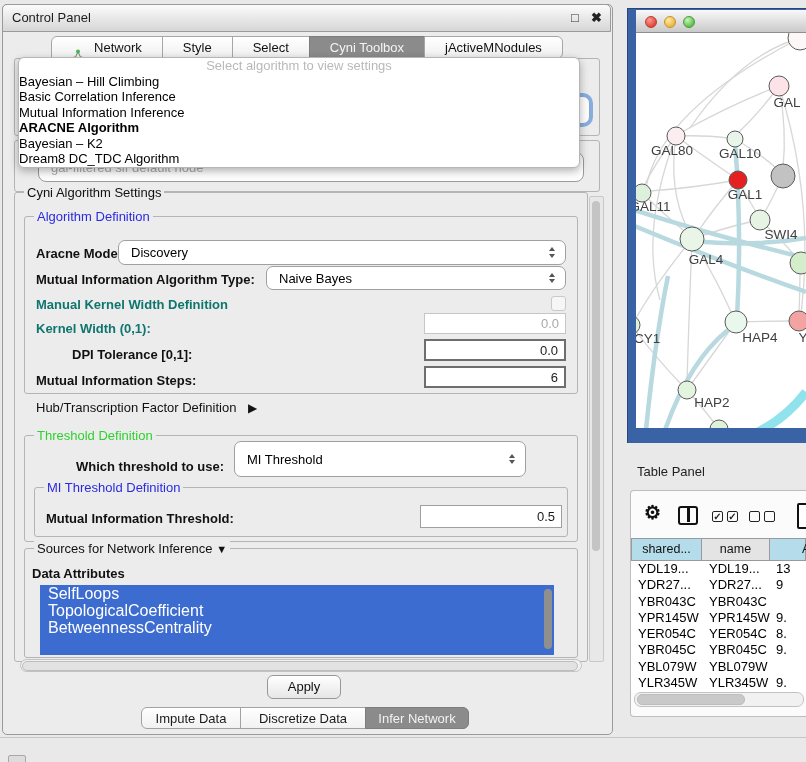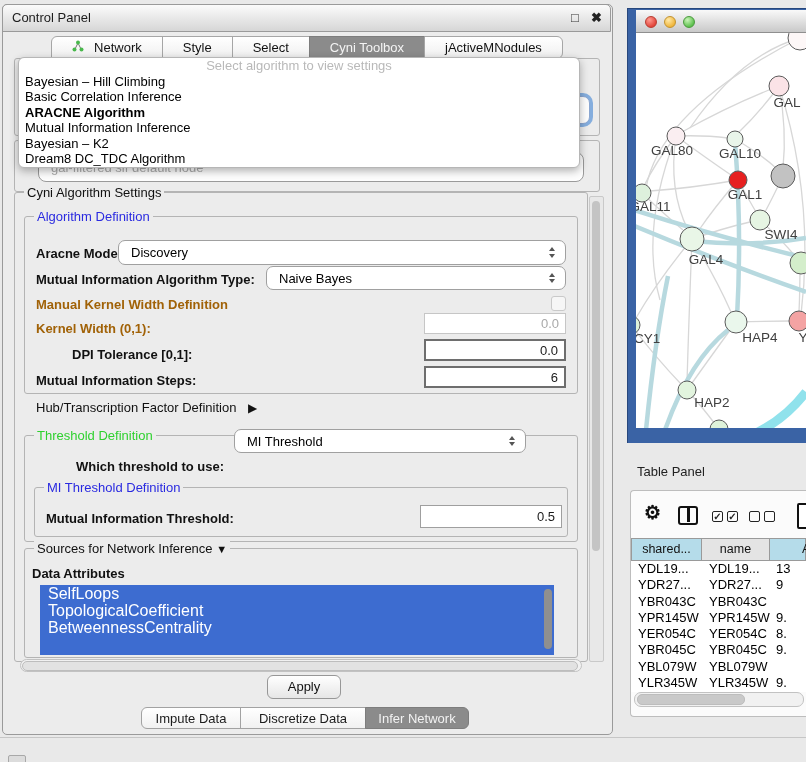--- a/index.html
+++ b/index.html
@@ -13,46 +13,46 @@
   .cp-titlebar{left:2px;top:4px;width:609px;height:28px;
           background:linear-gradient(#fbfbfb,#d6d6d6);border:1px solid #9a9a9a;
           border-radius:5px 5px 0 0;box-sizing:border-box;}
   .cp-title{left:12px;top:10px;font-size:13px;color:#1d1d1d;}
   .cp-float{left:571px;top:10px;font-size:13px;color:#333;}
   .cp-close{left:591px;top:10px;font-size:13px;font-weight:bold;color:#222;}
 
   
   .tabrow{left:2px;top:36px;width:609px;height:23px;display:flex;justify-content:center;}
   .tab{height:21px;line-height:21px;padding:0 20px;background:linear-gradient(#ffffff,#efefef);
-       border:1px solid #a6a6a6;margin-right:-1px;font-size:13px;color:#111;display:flex;align-items:flex-start;gap:10px;}
+       border:1px solid #a6a6a6;margin-right:-1px;font-size:13px;color:#111;display:flex;align-items:flex-end;gap:10px;}
   .tab.first{border-radius:6px 0 0 0;}
   .tab.last{border-radius:0 6px 6px 0;}
   .tab.selected{background:#8b8b8b;color:#f4f4f4;border-color:#7d7d7d;}
   .net-ico{width:12px;height:12px;display:inline-block;}
 
   
   .gbox{border:1px solid #b4b4b4;border-radius:3px;background:transparent;}
   .bg-combo-focus{left:38px;top:96px;width:550px;height:26px;border:1px solid #8aa6d0;border-radius:7px;
        background:#fdfdfd;box-shadow:0 0 0 3px #85aede;}
   .bg-combo2{left:38px;top:152px;width:546px;height:30px;border:1px solid #9a9a9a;border-radius:8px;
        background:#fdfdfd;color:#ababab;line-height:30px;padding-left:12px;box-sizing:border-box;}
 
   
   .popup{left:18px;top:57px;width:560px;height:109px;background:#ffffff;border:1px solid #b6b6b6;
        border-radius:6px;box-shadow:0 3px 8px rgba(0,0,0,.3);z-index:40;overflow:hidden;}
   .popup-placeholder{height:16px;line-height:16px;text-align:center;color:#b9b9b9;font-size:13px;}
-  .popup-item{height:15.4px;line-height:15.4px;padding-left:6px;font-size:13px;color:#000;}
+  .popup-item{height:15.4px;line-height:15.4px;font-size:13px;color:#000;}
   .popup-item.sel{font-weight:bold;}
 
   
   .legend{position:absolute;background:#ececec;padding:0 3px;font-size:13px;}
   .blue-t{color:#2a2ae0;}
   .green-t{color:#2fd12f;}
   .boldlab{font-weight:bold;font-size:13px;color:#111;}
-  .graylab{font-weight:bold;font-size:13px;color:#a16207;}
+  .graylab{font-weight:bold;font-size:13px;color:#0f766e;}
 
   .combo{background:#fff;border:1px solid #a0a0a0;border-radius:7px;box-sizing:border-box;
          display:flex;align-items:center;}
   .combo .cval{flex:1;padding-left:12px;font-size:13px;color:#000;}
   .spin{display:flex;flex-direction:column;align-items:center;margin-right:10px;color:#555;}
   .spin b{display:block;width:0;height:0;border-left:3.5px solid transparent;border-right:3.5px solid transparent;}
   .spin b.up{border-bottom:4.5px solid #555;margin-bottom:2.5px;}
   .spin b.dn{border-top:4.5px solid #555;}
 
   .field{background:#fff;border:1px solid #c6c6c6;box-sizing:border-box;text-align:left;
@@ -160,22 +160,22 @@
   <div class="abs gbox" style="left:14px;top:58px;width:584px;height:76px;"></div>
   <div class="abs bg-combo-focus"></div>
   <div class="abs gbox" style="left:14px;top:140px;width:584px;height:50px;"></div>
   <div class="abs bg-combo2">gal-filtered sif default node</div>
 
   <div class="abs popup">
     <div class="popup-placeholder">Select algorithm to view settings</div>
     <div id="popup-items">
         <div class="popup-item">Bayesian – Hill Climbing</div>
         <div class="popup-item">Basic Correlation Inference</div>
+        <div class="popup-item">Mutual Information Inference</div>
         <div class="popup-item sel">ARACNE Algorithm</div>
-        <div class="popup-item">Mutual Information Inference</div>
         <div class="popup-item">Bayesian – K2</div>
         <div class="popup-item">Dream8 DC_TDC Algorithm</div>
       </div>
   </div>
 
   <div class="abs gbox" style="left:14px;top:192px;width:572px;height:468px;"></div>
   <div class="legend" style="left:24px;top:185px;color:#111;">Cyni Algorithm Settings</div>
   <div class="abs vsb" style="left:589px;top:196px;width:13px;height:464px;">
     <div class="vsb-thumb" style="top:4px;height:350px;"></div>
   </div>
@@ -215,21 +215,21 @@
 
   <div class="abs" style="left:36px;top:400px;font-size:13px;color:#111;">
     <span>Hub/Transcription Factor Definition</span>
     <span style="margin-left:8px;font-size:12px;">▶</span>
   </div>
 
   <div class="abs gbox" style="left:24px;top:435px;width:552px;height:105px;"></div>
   <div class="legend green-t" style="left:34px;top:428px;">Threshold Definition</div>
 
   <div class="abs boldlab" style="left:76px;top:459px;">Which threshold to use:</div>
-  <div class="abs combo" style="left:234px;top:429px;width:292px;height:24px;">
+  <div class="abs combo" style="left:234px;top:441px;width:292px;height:36px;">
     <span class="cval">MI Threshold</span>
     <span class="spin">
         <b class="up"></b>
         <b class="dn"></b>
       </span>
   </div>
 
   <div class="abs gbox" style="left:34px;top:487px;width:532px;height:48px;"></div>
   <div class="legend blue-t" style="left:44px;top:480px;">MI Threshold Definition</div>
   <div class="abs boldlab" style="left:46px;top:511px;">Mutual Information Threshold:</div>

